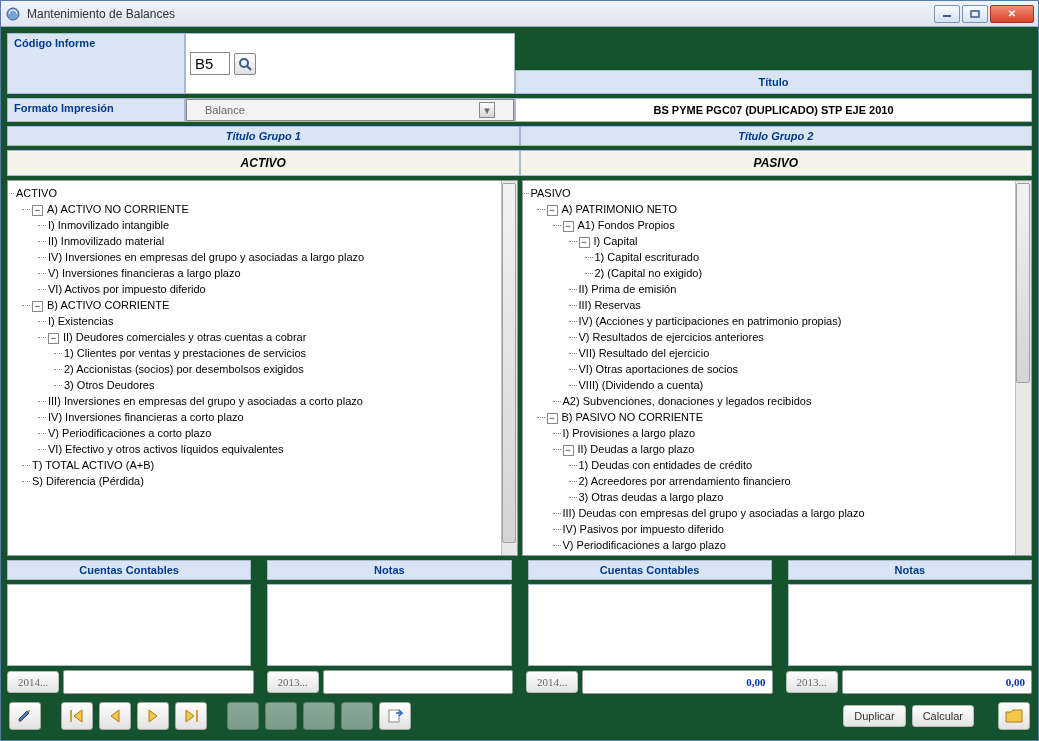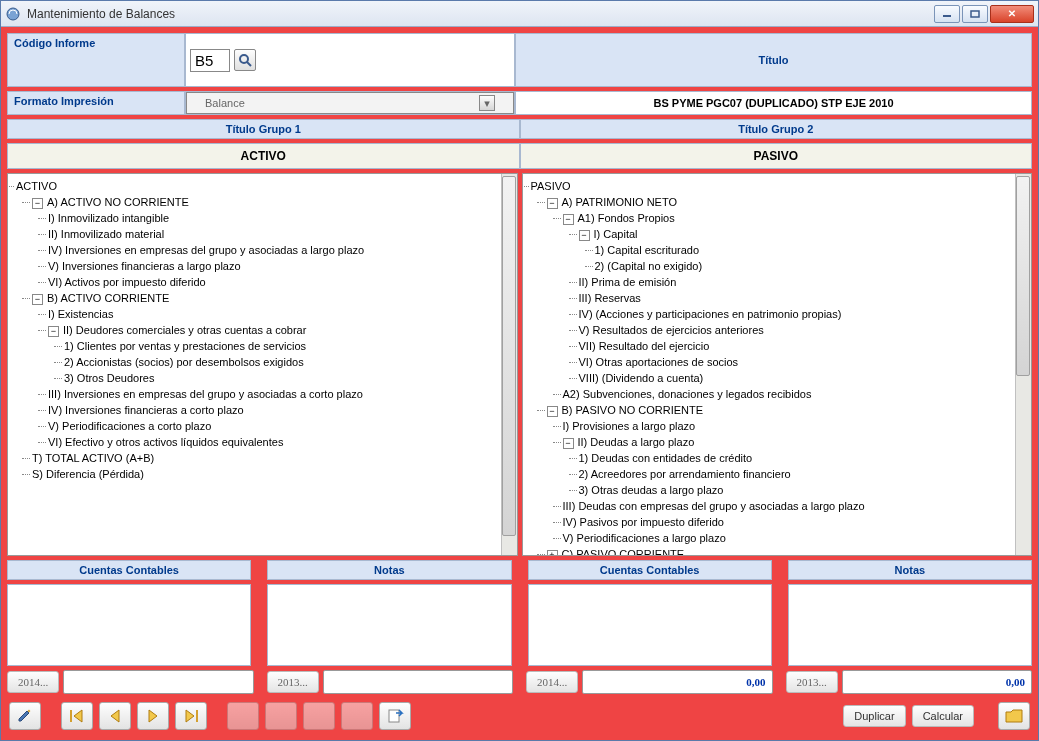--- a/index.html
+++ b/index.html
@@ -1,30 +1,30 @@
 <!DOCTYPE html>
 <html><head>
 <meta charset="utf-8">
 <style>
   * { box-sizing: border-box; margin: 0; padding: 0; }
   body { font-family: Tahoma, Arial, sans-serif; font-size: 11px; background: #d4d0c8; }
-  .window { width: 1039px; height: 741px; background: #ef4444; display: flex; flex-direction: column; border: 1px solid #5a7aab; }
+  .window { width: 1039px; height: 741px; background: #14532d; display: flex; flex-direction: column; border: 1px solid #5a7aab; }
   .titlebar { height: 26px; background: linear-gradient(#f0f4fa, #dde5f1); display: flex; align-items: center; padding: 0 4px; border-bottom: 1px solid #9caec9; }
   .titlebar .icon { width: 16px; height: 16px; margin-right: 6px; display:flex;align-items:center;justify-content:center;}
   .titlebar .title { flex: 1; font-size: 12px; color: #333; }
   .winbtn { width: 26px; height: 18px; margin-left: 2px; border: 1px solid #7a94b8; background: linear-gradient(#f8fbff,#d6e2f2); border-radius: 2px; display:flex;align-items:center;justify-content:center; cursor:pointer; font-size:10px;}
   .winbtn.close { background: linear-gradient(#f28d7a,#d9432a); border-color:#a82f1a; color:#fff; font-weight:bold; width:44px;}
   .content { flex:1; padding: 6px; display:flex; flex-direction:column; gap:4px; overflow:hidden;}
   .formgrid { display:grid; grid-template-columns: 178px 330px 1fr; }
   .label-cell { background:#d9e4f5; border:1px solid #a8b8d0; padding:3px 6px; color:#003a8c; font-weight:bold; font-size:11px;}
   .input-cell { background:#fff; border:1px solid #a8b8d0; padding:2px 4px; display:flex; align-items:center; gap:4px;}
   .txt { border:1px solid #888; padding:2px 4px; font-family:inherit; font-size:15px; background:#fff;}
   .iconbtn { width:22px; height:22px; border:1px solid #888; background:linear-gradient(#fdfdfd,#e0e0e0); border-radius:2px; display:flex;align-items:center;justify-content:center; cursor:pointer;}
-  .header-cell { background:#d9e4f5; border:1px solid #a8b8d0; padding:20px 0; text-align:center; color:#003a8c; font-weight:bold;}
-  .row2 { display:grid; grid-template-columns: 1fr 1fr; gap:0; }
+  .header-cell { background:#d9e4f5; border:1px solid #a8b8d0; padding:5px 0; text-align:center; color:#003a8c; font-weight:bold;margin-top:37px;}
+  .row2 { display:grid; grid-template-columns: 1fr 1fr; gap:0;font-style:italic; }
   .grouptitle { background:#d9e4f5; border:1px solid #a8b8d0; text-align:center; color:#003a8c; font-weight:bold; padding:3px;}
   .grouphead { background:#f3f3ea; border:1px solid #a8b8d0; text-align:center; font-weight:bold; padding:5px; font-size:12px;}
   .trees { display:grid; grid-template-columns:1fr 1fr; gap:4px; flex:1; min-height:0;}
   .treebox { border:1px solid #999; background:#fff; overflow:auto; position:relative; font-size:11px;}
   .tree ul { list-style:none; padding-left:16px;}
   .tree > ul { padding-left:4px;}
   .tree li { line-height:16px; white-space:nowrap; position:relative;}
   .tree li::before { content:""; position:absolute; left:-10px; top:8px; width:8px; height:1px; border-top:1px dotted #888;}
   .tree ul::before { content:""; position:absolute; border-left:1px dotted #888;}
   .toggle { display:inline-block; width:11px; height:11px; border:1px solid #888; background:#fff; text-align:center; line-height:9px; font-size:9px; margin-right:4px; cursor:pointer;}

